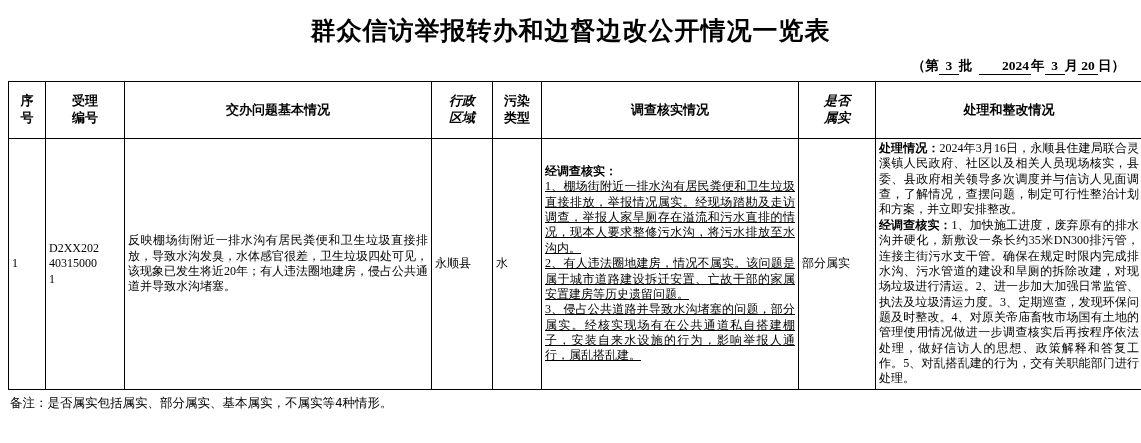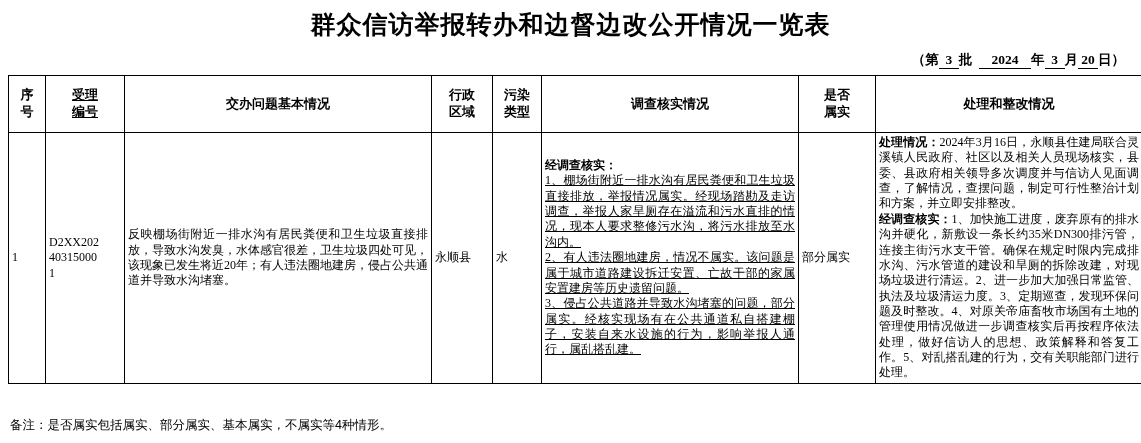--- a/index.html
+++ b/index.html
@@ -20,41 +20,42 @@
     height: 443px;
     box-sizing: border-box;
     padding: 0 8px;
   }
   .title {
     text-align: center;
     font-family: "Liberation Serif", "DejaVu Serif", serif;
     font-size: 25px;
     font-weight: bold;
     letter-spacing: 1px;
-    padding-top: 8px;
+    padding-top: 14px;
     padding-bottom: 10px;
   }
   .batchline {
     text-align: right;
     font-family: "Liberation Serif", "DejaVu Serif", serif;
     font-size: 13.5px;
     font-weight: bold;
     padding-right: 8px;
     padding-bottom: 6px;
     white-space: nowrap;
   }
   .batchline .u {
     display: inline-block;
     border-bottom: 1px solid #000;
     min-width: 16px;
     text-align: center;
     padding: 0 2px;
   }
   .batchline .u.wide {
     min-width: 48px;
+    text-align: right;
   }
   table.main {
     width: 100%;
     border-collapse: collapse;
     table-layout: fixed;
   }
   table.main th, table.main td {
     border: 1px solid #000000;
     vertical-align: middle;
     padding: 2px 3px;
@@ -80,36 +81,35 @@
     line-height: 1.32;
     vertical-align: top;
   }
   .cell-body.tophalf {
     vertical-align: middle;
   }
   .lead {
     font-weight: bold;
   }
   .note {
-    font-family: Liberation Sans, sans-serif;
+    font-family: Liberation Mono, monospace;
     font-size: 12.5px;
     padding-top: 5px;
     padding-left: 2px;
-    margin-top: 28px;
   }
   .hdr-vert {
     letter-spacing: 0px;
   }
   .w-seq    { width: 30px; }
-  .w-code   { width: 72px; text-decoration: underline; }
+  .w-code   { width: 72px; }
   .w-basic  { width: 300px; margin-left: 45px; }
-  .w-region { width: 54px; }
+  .w-region { width: 54px; font-style: italic; }
   .w-type   { width: 42px; }
   .w-invest { width: 250px; }
-  .w-true   { width: 70px; }
+  .w-true   { width: 70px; font-style: italic; }
   .w-handle { width: 260px; }
   .stack { display:block; }
 </style>
 </head>
 <body>
 
 <div class="page">
 
   <div class="title">群众信访举报转办和边督边改公开情况一览表</div>
 

